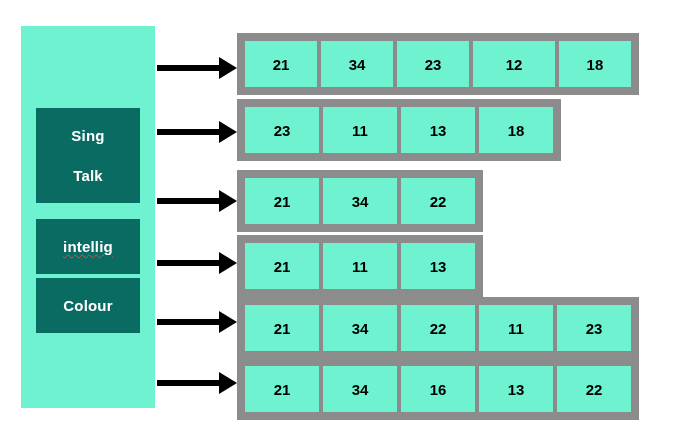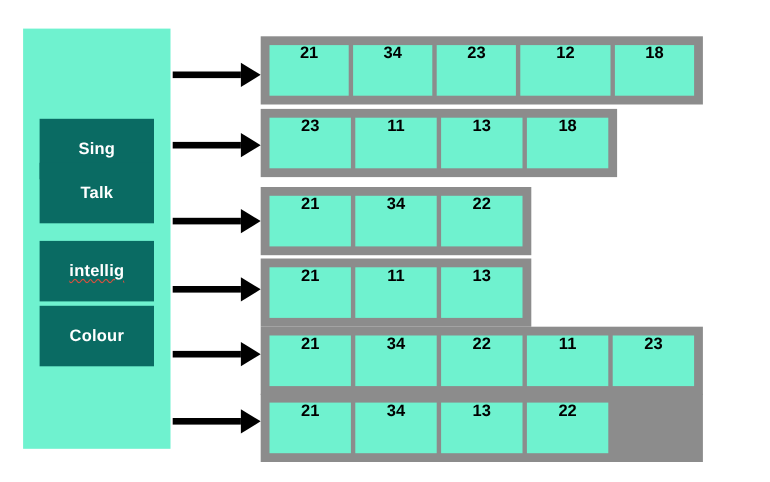--- a/index.html
+++ b/index.html
@@ -90,20 +90,21 @@
     box-sizing: border-box;
     padding: 8px;
     display: flex;
     gap: 4px;
   }
 
   .array-cell {
     background: #6ff2cf;
     box-sizing: border-box;
     display: flex;
+    align-items: center;
     justify-content: center;
     height: 100%;
   }
 
   .cell-value {
     color: #000000;
     font-size: 15px;
     font-weight: bold;
     line-height: 1;
   }
@@ -227,20 +228,23 @@
         </div>
       </div>
       <div class="array-row" style="left: 237px; top: 358px; height: 62px; width: 402px;">
         <div class="array-cell" style="width: 74px;">
           <span class="cell-value">21</span>
         </div>
         <div class="array-cell" style="width: 74px;">
           <span class="cell-value">34</span>
         </div>
         <div class="array-cell" style="width: 74px;">
+          <span class="cell-value">16</span>
+        </div>
+        <div class="array-cell" style="width: 74px;">
           <span class="cell-value">13</span>
         </div>
         <div class="array-cell" style="width: 74px;">
           <span class="cell-value">22</span>
         </div>
       </div>
     </div>
 
 </div>
 

